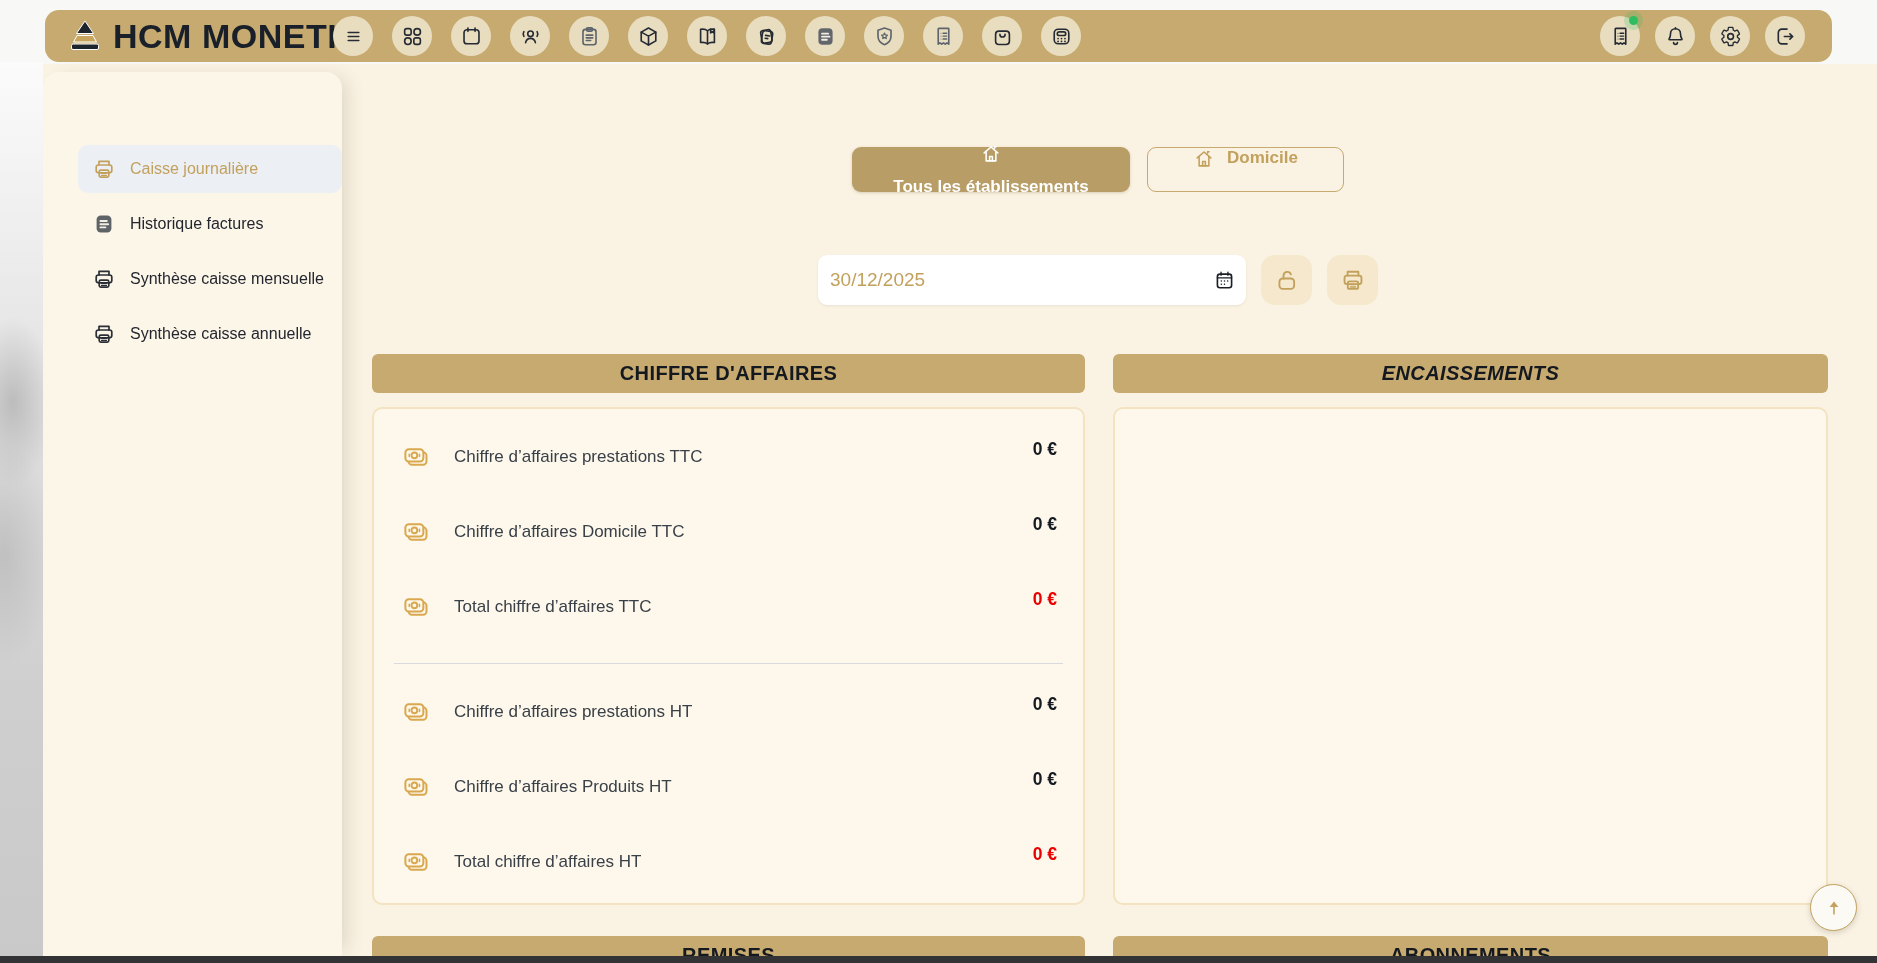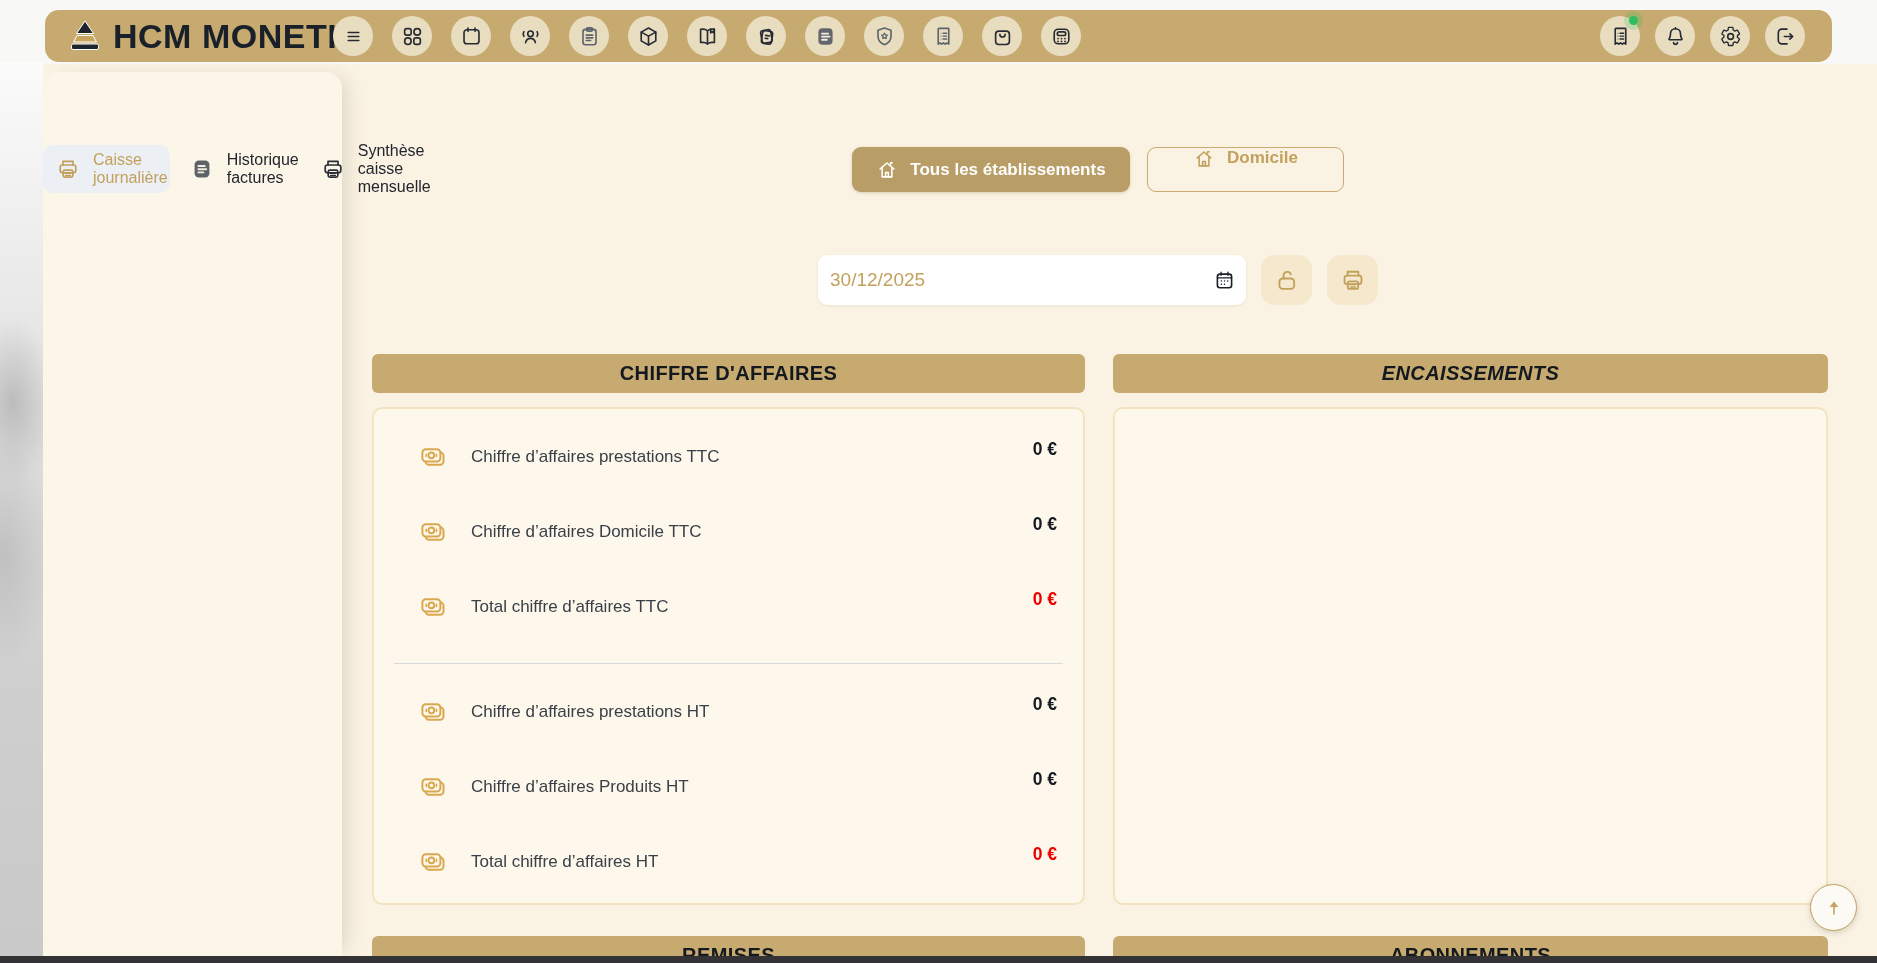--- a/index.html
+++ b/index.html
@@ -29,36 +29,36 @@
   .icon-circle svg { width:23px; height:23px; }
   .icon-circle.muted { color:#5E646C; }
   .icon-circle.chip  { color:#63676C; }
   .dot-badge { position:absolute; top:0px; right:2px; width:9px; height:9px; border-radius:50%;
                background:var(--badge-green,#2EBE5F); box-shadow:0 0 0 5px rgba(46,190,95,.22); }
 
   
   .sidebar { position:absolute; left:43px; top:72px; width:299px; height:884px;
              background:var(--sidebar-bg,#FCF6E9); border-radius:16px 16px 0 0;
              box-shadow:10px 0 18px -6px rgba(110,100,80,.20); }
-  .side-items { padding-top:73px; display:flex; flex-direction:row; gap:7px; align-items:flex-end; }
+  .side-items { padding-top:73px; display:flex; flex-direction:column; gap:7px; align-items:flex-end; }
   .side-item { width:264px; height:48px; border-radius:10px; display:flex; align-items:center;
                padding-left:13px; gap:13px; cursor:pointer; color:#23262E; }
   .side-item.active { background:#ECEFF4; color:var(--accent-gold,#C2A15D); }
   .side-ic { width:26px; height:26px; display:flex; align-items:center; justify-content:center; color:#2A2F36; }
   .side-item.active .side-ic { color:var(--accent-gold,#C2A15D); }
   .side-ic.chip { color:#5E6368; }
   .side-ic svg { width:24px; height:24px; }
   .side-label { font-size:16px; font-weight:500; }
 
   
   .btn-tous { position:absolute; left:852px; top:147px; width:278px; height:45px; border:none;
               background:var(--button-gold,#B89E66); border-radius:9px; color:#fff;
               display:flex; align-items:center; justify-content:center; gap:12px;
               font-size:17px; font-weight:600; font-family:inherit; cursor:pointer;
-              box-shadow:0 1px 3px rgba(120,100,60,.25); }
+              box-shadow:0 1px 3px rgba(120,100,60,.25);flex-direction:column; }
   .btn-dom  { position:absolute; left:1147px; top:147px; width:197px; height:45px;
               background:transparent; border:1.5px solid var(--header-gold,#C7AA6F); border-radius:9px;
               color:var(--accent-gold,#C2A15D); display:flex; align-items:flex-start; justify-content:center; gap:12px;
               font-size:17px; font-weight:600; font-family:inherit; cursor:pointer; }
   .btn-tous svg, .btn-dom svg { width:22px; height:22px; }
 
   
   .date-wrap { position:absolute; left:818px; top:255px; width:428px; height:50px; background:#fff;
                border-radius:9px; display:flex; align-items:center; box-shadow:0 1px 3px rgba(0,0,0,.07); }
   .date-wrap input { flex:1; border:none; outline:none; background:transparent; padding-left:12px;
@@ -78,21 +78,21 @@
              display:flex; align-items:center; justify-content:center;
              font-size:20px; font-weight:700; color:#14181F; letter-spacing:.4px; }
   .hdr-ca  { left:372px;  top:354px; width:713px; }
   .hdr-enc { left:1113px; top:354px; width:715px;font-style:italic; }
   .hdr-rem { left:372px;  top:936px; width:713px; }
   .hdr-abo { left:1113px; top:936px; width:715px; }
   .card { position:absolute; top:407px; height:498px; background:var(--card-bg,#FDF8EB);
           border:2px solid var(--card-border,#F3E3C0); border-radius:10px; }
   .card-ca  { left:372px;  width:713px; padding-top:10px; }
   .card-enc { left:1113px; width:715px; }
-  .ca-row { height:75px; display:flex; align-items:center; padding:0 26px 0 28px;margin-left:17px; }
+  .ca-row { height:75px; display:flex; align-items:center; padding:0 26px 0 28px; }
   .row-ic { width:28px; height:28px; color:#D9A84E; flex:none; display:flex; align-items:center; justify-content:center; }
   .row-ic svg { width:28px; height:28px; }
   .row-label { margin-left:24px; font-size:17px; color:#3A4048; }
   .row-value { margin-left:auto; font-size:17.5px; font-weight:700; color:#161B22; position:relative; top:-7px; }
   .ca-row.total .row-value { color:var(--total-red,#EB0000); }
   .ca-divider { border-top:1px solid #D8DADC; margin:19px 20px 10px 20px; }
 
   
   .scroll-top { position:absolute; left:1810px; top:884px; width:47px; height:47px; border-radius:50%;
                 background:#FCFAF4; border:1px solid var(--accent-gold,#C2A15D); color:var(--accent-gold,#C2A15D);
@@ -279,20 +279,31 @@
     <span class="side-ic">
             <svg viewBox="0 0 24 24" fill="none" stroke="currentColor" stroke-width="1.7" stroke-linecap="round" stroke-linejoin="round">
               <path d="M7 8V4.4h10V8"></path>
               <rect x="4.2" y="8" width="15.6" height="7.8" rx="2.2"></rect>
               <rect x="7.2" y="13.2" width="9.6" height="7" rx="1.6"></rect>
               <path d="M9.6 16.2h4.8M9.6 18.4h4.8" stroke-width="1.4"></path>
             </svg>
           </span>
     <span class="side-label">Synthèse caisse mensuelle</span>
   </div>
+        <div class="side-item">
+    <span class="side-ic">
+            <svg viewBox="0 0 24 24" fill="none" stroke="currentColor" stroke-width="1.7" stroke-linecap="round" stroke-linejoin="round">
+              <path d="M7 8V4.4h10V8"></path>
+              <rect x="4.2" y="8" width="15.6" height="7.8" rx="2.2"></rect>
+              <rect x="7.2" y="13.2" width="9.6" height="7" rx="1.6"></rect>
+              <path d="M9.6 16.2h4.8M9.6 18.4h4.8" stroke-width="1.4"></path>
+            </svg>
+          </span>
+    <span class="side-label">Synthèse caisse annuelle</span>
+  </div>
       </nav>
   </aside>
 
   <button class="btn-tous">
     <span>
         <svg viewBox="0 0 24 24" fill="none" stroke="currentColor" stroke-width="1.7" stroke-linecap="round" stroke-linejoin="round">
           <path d="M4.6 10.8 12 4.4l7.4 6.4"></path>
           <path d="M6.7 9.3v10.2h10.6V9.3"></path>
           <path d="M10.5 19.5v-4.8h3v4.8"></path>
           <path d="M15.9 5.8V4.1h1.7"></path>

